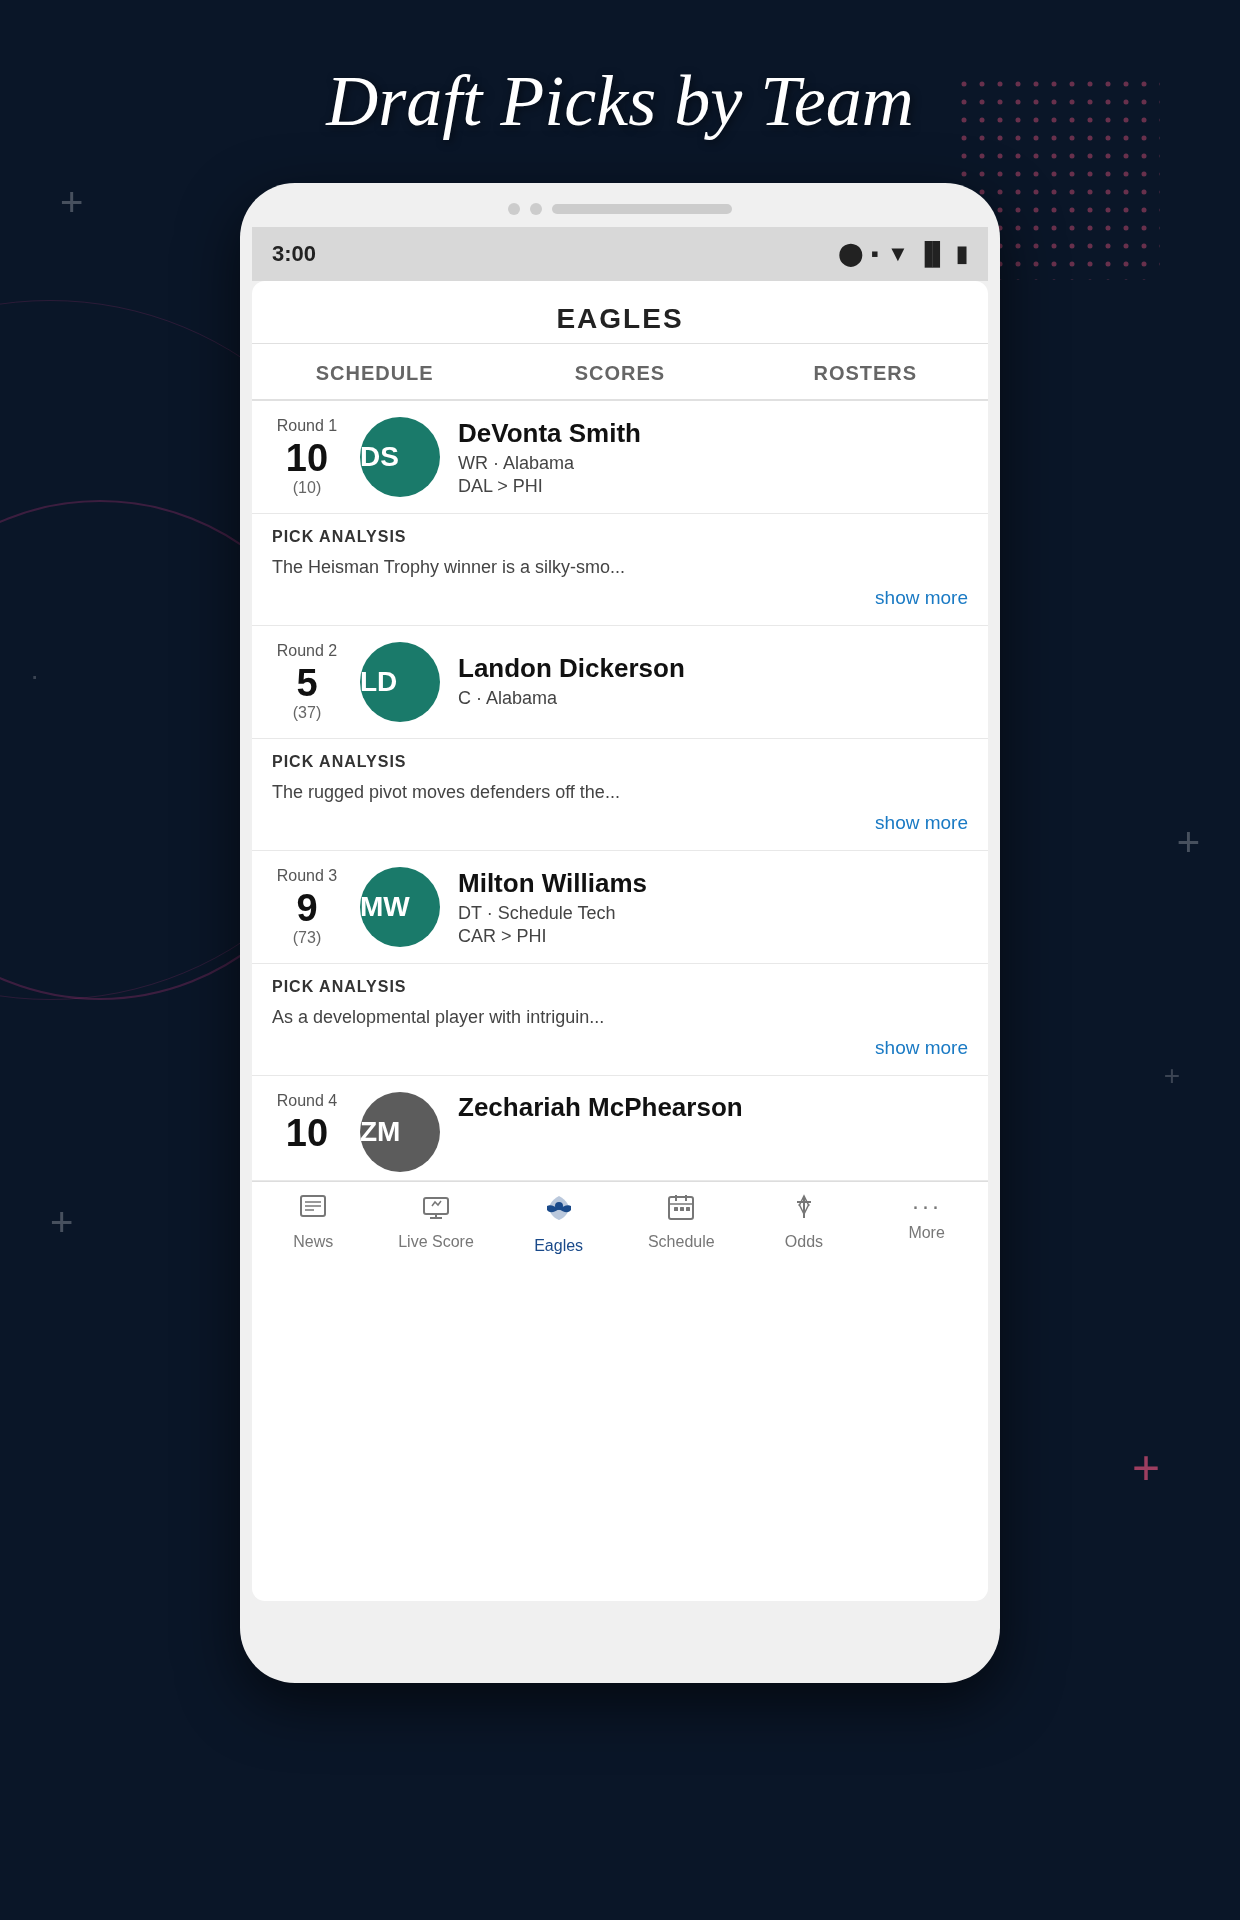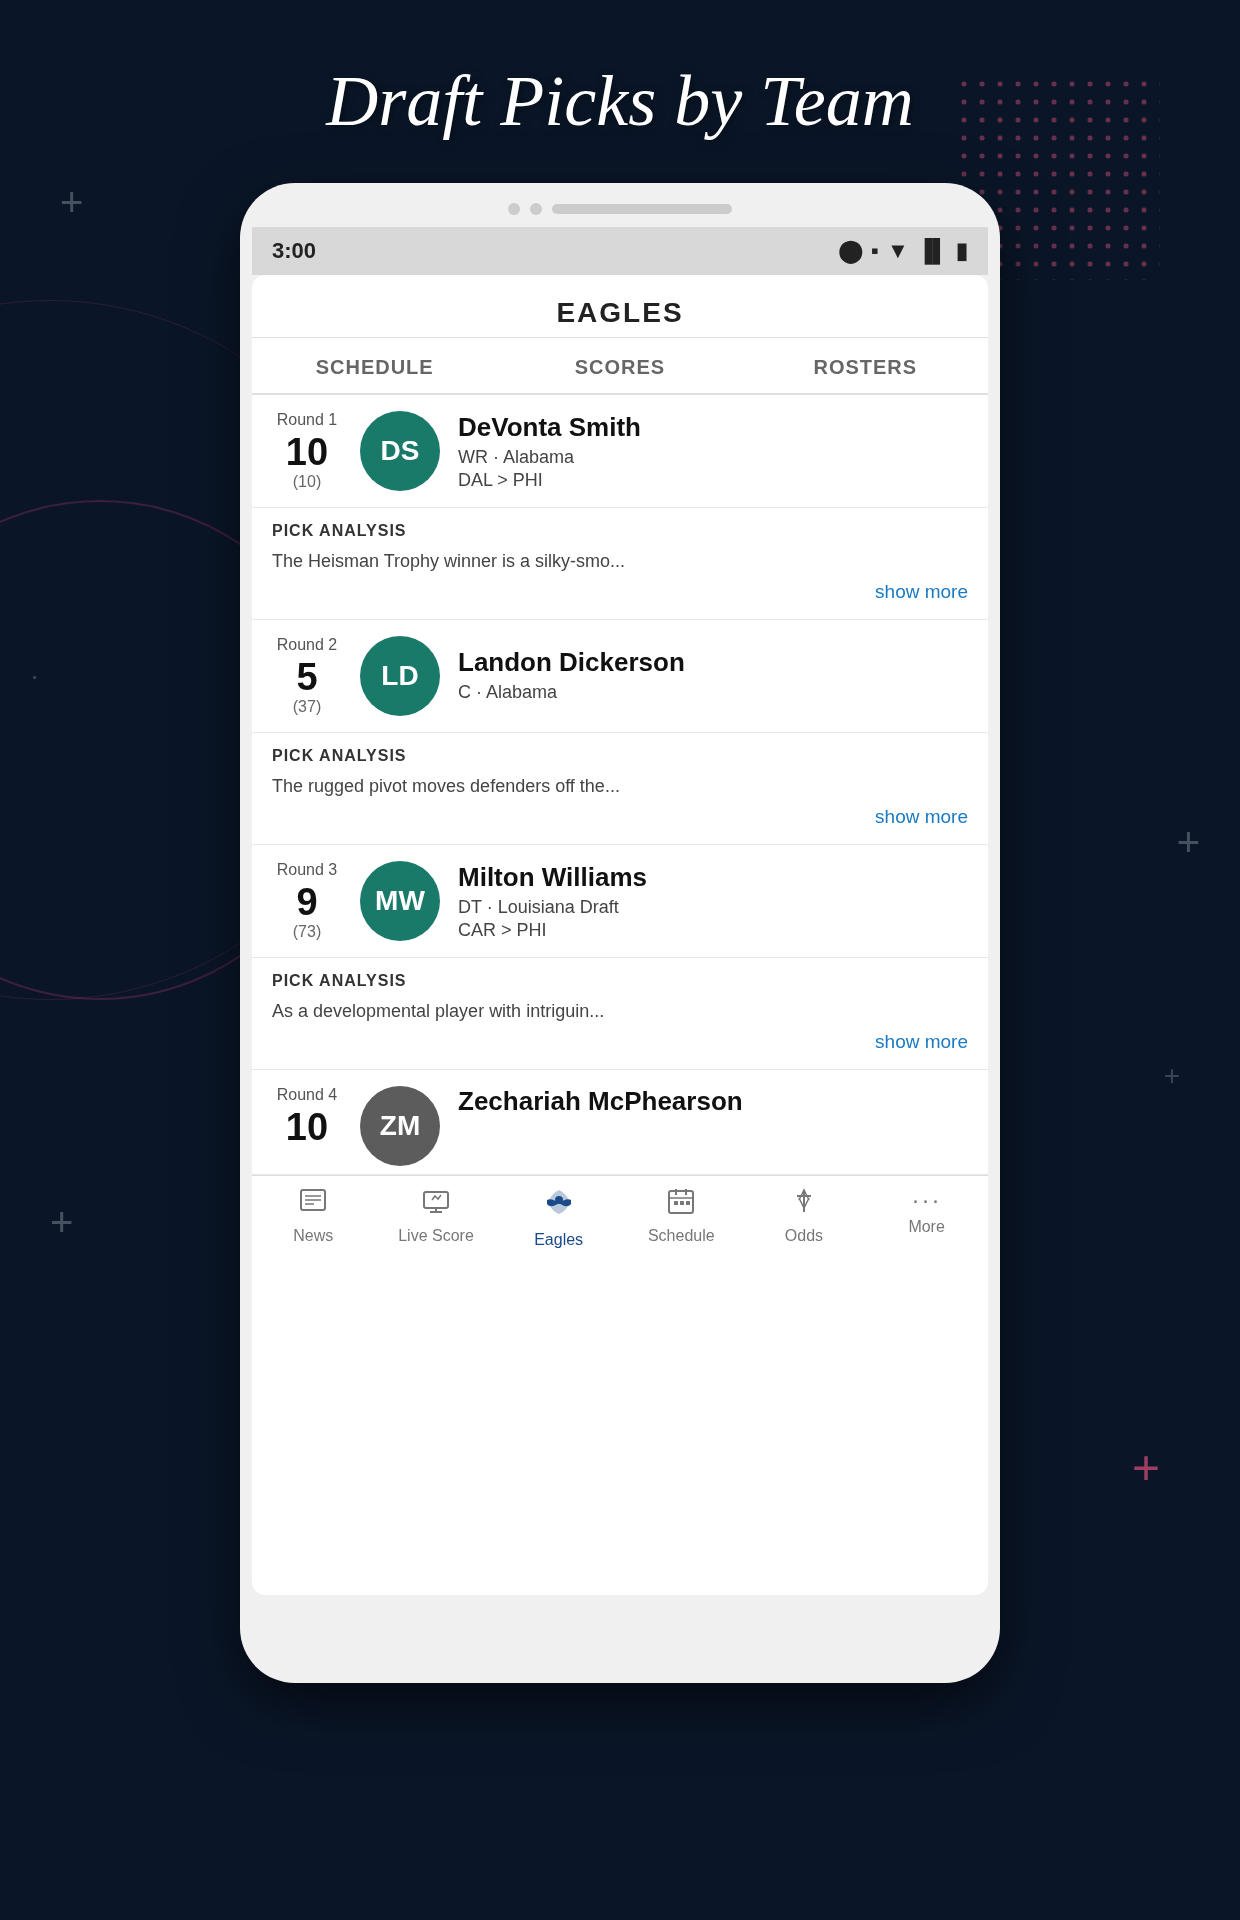--- a/index.html
+++ b/index.html
@@ -67,21 +67,21 @@
     .phone-bar {
       width: 180px;
       height: 10px;
       background: #ccc;
       border-radius: 5px;
     }
 
     
     .status-bar {
       background: #d8d8d8;
-      height: 48px;
+      height: 54px;
       display: flex;
       align-items: center;
       justify-content: space-between;
       padding: 0 20px;
       font-size: 22px;
       font-weight: bold;
       color: #222;
     }
 
     .status-bar-right {
@@ -175,21 +175,21 @@
       margin-top: 2px;
     }
 
     .player-avatar {
       width: 80px;
       height: 80px;
       border-radius: 50%;
       background: #1a7a6a;
       display: flex;
       align-items: center;
-      justify-content: center;
+      justify-content: flex-start;
       font-size: 28px;
       font-weight: bold;
       color: white;
       flex-shrink: 0;
     }
 
     .player-info {
       flex: 1;
     }
 
@@ -428,21 +428,21 @@
         <div class="pick-number-col">
           <div class="pick-round-label">Round 3</div>
           <div class="pick-number">9</div>
           <div class="pick-overall">(73)</div>
         </div>
         <div class="player-avatar">
           <span>MW</span>
         </div>
         <div class="player-info">
           <div class="player-name">Milton Williams</div>
-          <div class="player-position">DT · Louisiana Draft</div>
+          <div class="player-position">DT · Schedule Tech</div>
           <div class="player-trade">CAR &gt; PHI</div>
         </div>
       </div>
       <div class="pick-analysis">
         <div class="pick-analysis-label">PICK ANALYSIS</div>
         <div class="pick-analysis-text">As a developmental player with intriguin...</div>
         <span class="show-more">show more</span>
       </div>
     </div>
 

